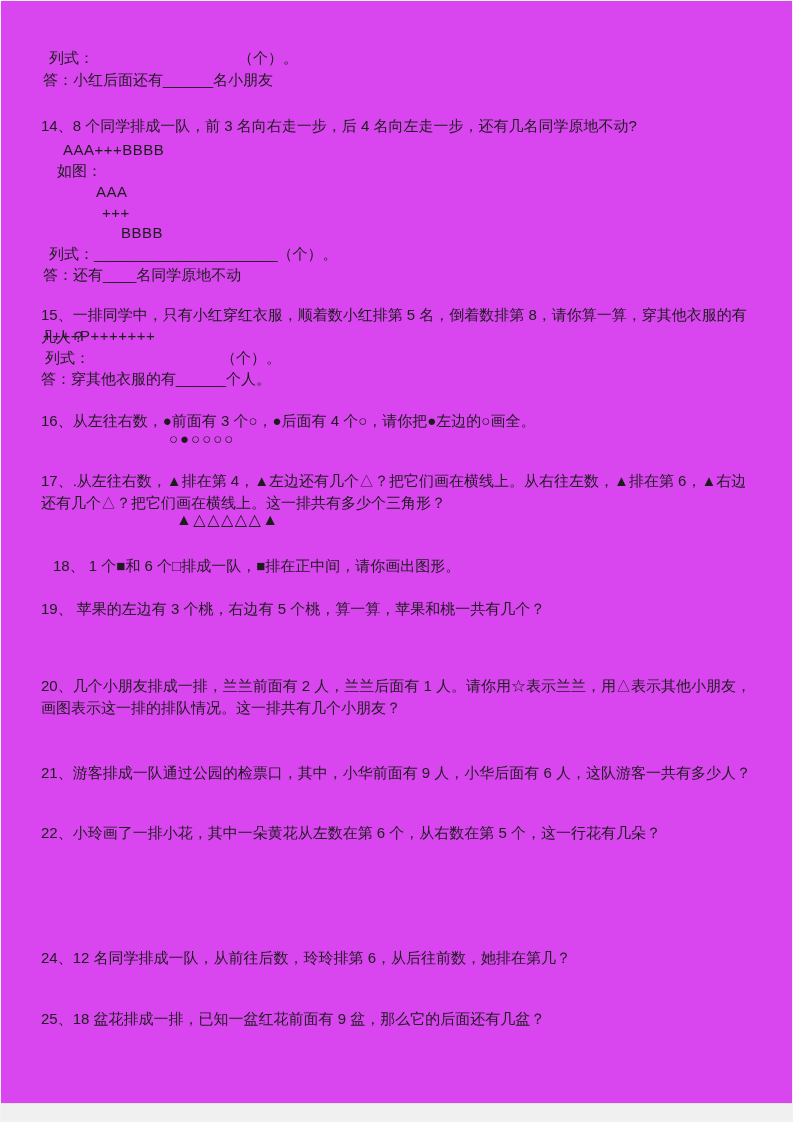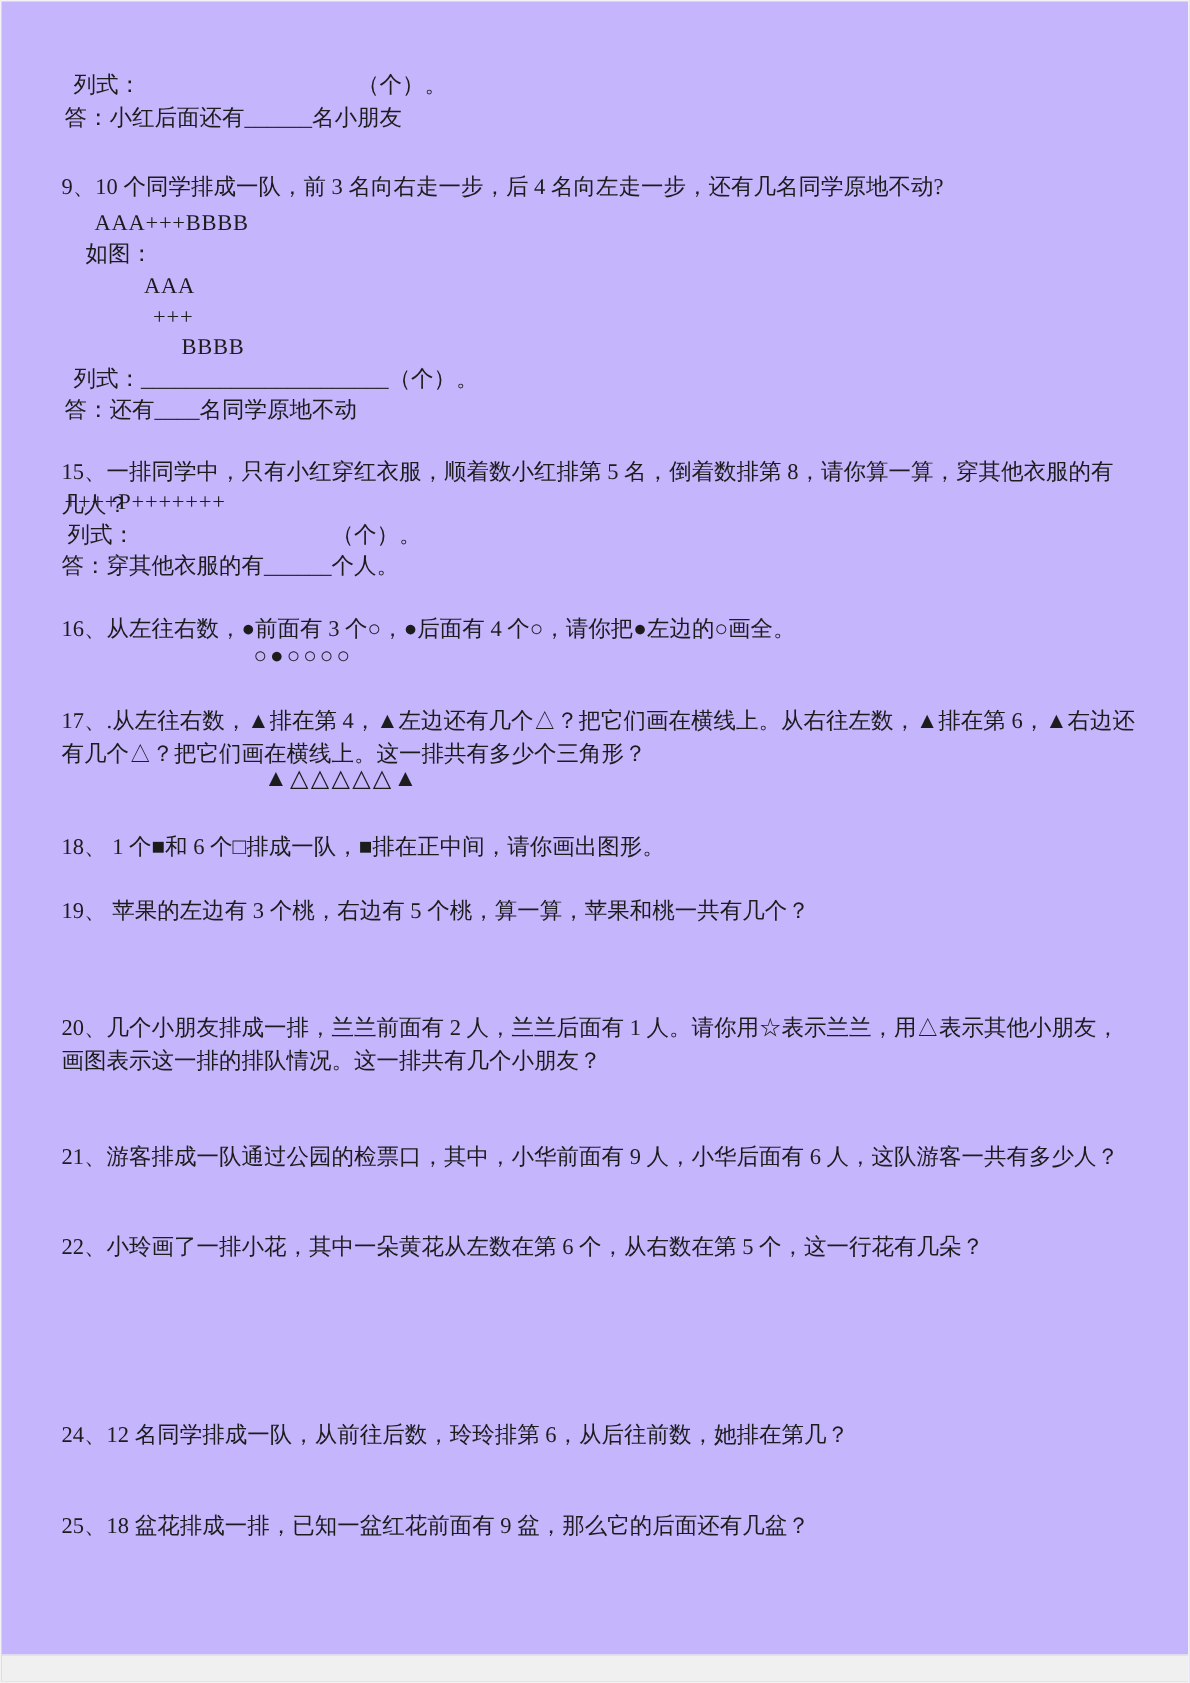--- a/index.html
+++ b/index.html
@@ -1,21 +1,21 @@
 <!DOCTYPE html>
 <html><head>
 <meta charset="utf-8">
 <style>
   html, body { margin: 0; padding: 0; background: #ffffff; }
   .page {
     position: relative;
     width: 793px;
     height: 1122px;
-    background: #c4b5fd;
-    font-family: Liberation Serif, serif;
+    background: #d946ef;
+    font-family: Liberation Sans, sans-serif;
     color: #1c1c1c;
     font-size: 15px;
     overflow: hidden;
     box-sizing: border-box;
     border: 1px solid #f2f2f2;
   }
   .line {
     position: absolute;
     white-space: pre;
     line-height: 21px;
@@ -40,41 +40,41 @@
   }
 </style>
 </head>
 <body>
 
 <div class="page">
 
   <div class="line" style="top:46px; left:48px;"><span>列式：</span><span class="expr-gap gap-13">（个）。</span></div>
   <div class="line" style="top:68px; left:42px;">答：小红后面还有______名小朋友</div>
 
-  <div class="line" style="top:114px; left:40px;">9、10 个同学排成一队，前 3 名向右走一步，后 4 名向左走一步，还有几名同学原地不动?</div>
+  <div class="line" style="top:114px; left:40px;">14、8 个同学排成一队，前 3 名向右走一步，后 4 名向左走一步，还有几名同学原地不动?</div>
   <div class="line sym-latin" style="top:138px; left:62px;text-align:right;">AAA+++BBBB</div>
   <div class="line" style="top:159px; left:56px;">如图：</div>
   <div class="line sym-latin" style="top:180px; left:78px;margin-left:17px;">AAA</div>
   <div class="line sym-latin" style="top:201px; left:101px;">+++</div>
   <div class="line sym-latin" style="top:221px; left:120px;">BBBB</div>
   <div class="line" style="top:242px; left:48px;">列式：______________________（个）。</div>
   <div class="line" style="top:263px; left:42px;">答：还有____名同学原地不动</div>
 
   <div class="para" style="top:303px; left:40px; width:716px;">15、一排同学中，只有小红穿红衣服，顺着数小红排第 5 名，倒着数排第 8，请你算一算，穿其他衣服的有几人？</div>
   <div class="line sym-latin" style="top:324px; left:42px;">++++P+++++++</div>
   <div class="line" style="top:346px; left:44px;"><span>列式：</span><span class="expr-gap gap-15">（个）。</span></div>
   <div class="line" style="top:367px; left:40px;">答：穿其他衣服的有______个人。</div>
 
   <div class="line" style="top:409px; left:40px;">16、从左往右数，●前面有 3 个○，●后面有 4 个○，请你把●左边的○画全。</div>
   <div class="line sym-circles" style="top:427px; left:168px;">○●○○○○</div>
 
   <div class="para" style="top:469px; left:40px; width:716px;">17、.从左往右数，▲排在第 4，▲左边还有几个△？把它们画在横线上。从右往左数，▲排在第 6，▲右边还有几个△？把它们画在横线上。这一排共有多少个三角形？</div>
   <div class="line sym-triangles" style="top:508px; left:175px;">▲△△△△△▲</div>
 
-  <div class="line" style="top:554px; left:40px;">18、 1 个■和 6 个□排成一队，■排在正中间，请你画出图形。</div>
+  <div class="line" style="top:554px; left:52px;">18、 1 个■和 6 个□排成一队，■排在正中间，请你画出图形。</div>
 
   <div class="line" style="top:597px; left:40px;">19、 苹果的左边有 3 个桃，右边有 5 个桃，算一算，苹果和桃一共有几个？</div>
 
   <div class="para" style="top:674px; left:40px; width:716px;">20、几个小朋友排成一排，兰兰前面有 2 人，兰兰后面有 1 人。请你用☆表示兰兰，用△表示其他小朋友，画图表示这一排的排队情况。这一排共有几个小朋友？</div>
 
   <div class="line" style="top:761px; left:40px;">21、游客排成一队通过公园的检票口，其中，小华前面有 9 人，小华后面有 6 人，这队游客一共有多少人？</div>
 
   <div class="line" style="top:821px; left:40px;">22、小玲画了一排小花，其中一朵黄花从左数在第 6 个，从右数在第 5 个，这一行花有几朵？</div>
 
 

